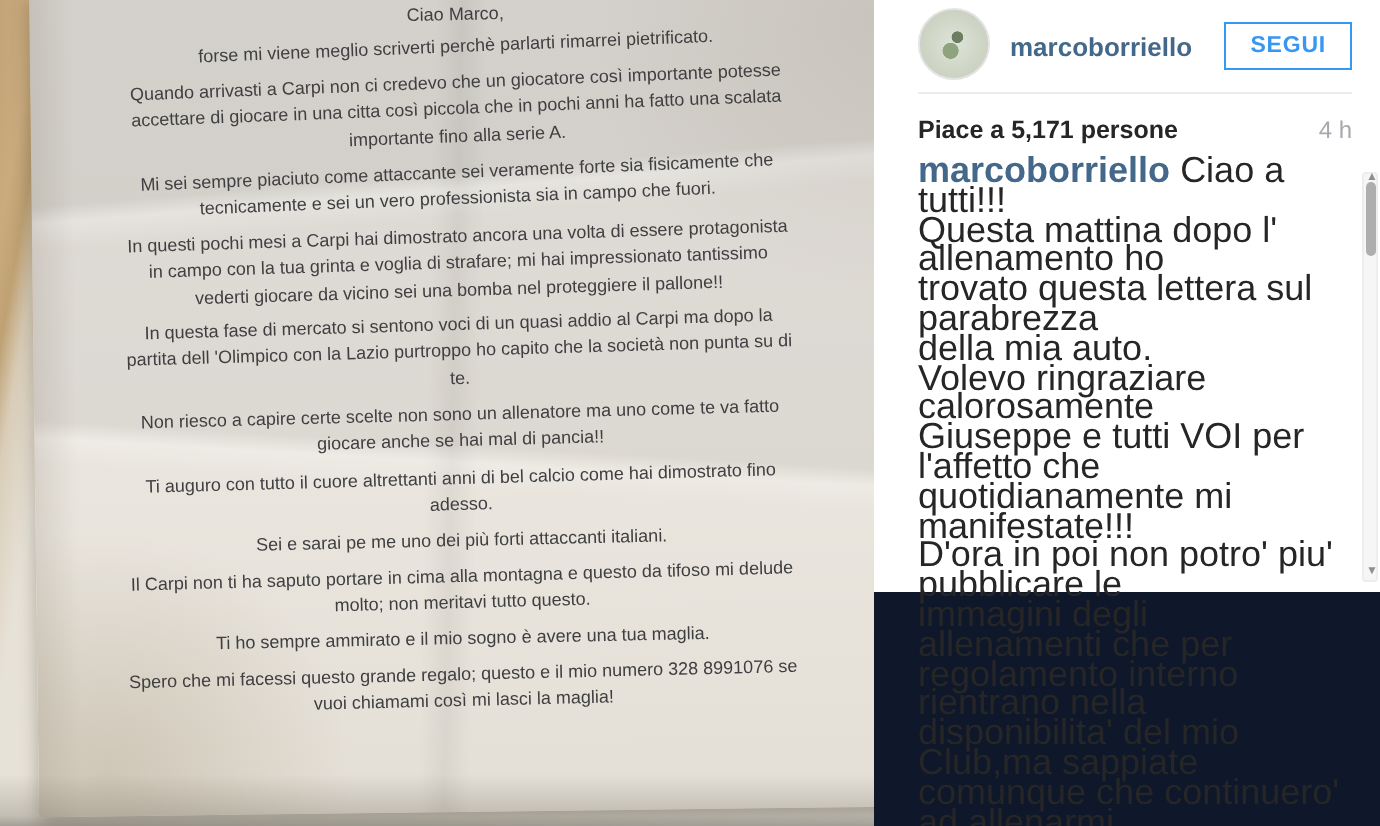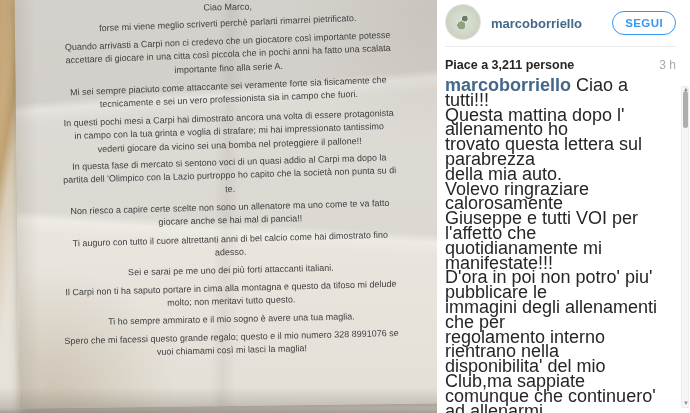--- a/index.html
+++ b/index.html
@@ -42,37 +42,37 @@
   .letter p:nth-child(5){ transform:rotate(-1.1deg); }
   .letter p:nth-child(6){ transform:rotate(-1.0deg); }
   .letter p:nth-child(7){ transform:rotate(-0.8deg); }
   .letter p:nth-child(8){ transform:rotate(-0.9deg); }
   .letter p:nth-child(9){ transform:rotate(-0.6deg); }
   .letter p:nth-child(10){ transform:rotate(-0.8deg); }
   .letter p:nth-child(11){ transform:rotate(-0.5deg); }
   .letter p:nth-child(12){ transform:rotate(-0.7deg); }
 
   
-  .panel { position:relative; flex:1; height:413px; background:#fff; padding:0 14px 0 8px; }
+  .panel { position:relative; flex:1; height:296px; background:#fff; padding:0 14px 0 22px; }
 
   .header { display:flex; align-items:center; height:47px; border-bottom:1px solid #ececec; }
   .avatar {
     width:36px; height:36px; border-radius:50%; flex:0 0 36px; margin-top:-2px;
     background:
       radial-gradient(circle at 45% 60%, #8fa37e 0%, #8fa37e 14%, rgba(0,0,0,0) 15%),
       radial-gradient(circle at 55% 40%, #6d7d62 0%, #6d7d62 10%, rgba(0,0,0,0) 11%),
       radial-gradient(circle at 50% 50%, #dfe3da 0%, #cfd6c6 55%, #c2c9ba 100%);
     border:1px solid #e3e3e3;
     cursor:pointer;
   }
   .username { margin-left:10px; font-size:13px; font-weight:bold; color:#44688a; cursor:pointer; }
   .follow-btn {
     margin-left:auto; background:#fff; border:1px solid #3897f0; color:#3897f0;
     font-family:"Liberation Sans", sans-serif; font-size:11.5px; font-weight:bold;
-    letter-spacing:.4px; padding:5px 12px; border-radius:12px; cursor:pointer;
+    letter-spacing:.4px; padding:5px 12px; border-radius:0; cursor:pointer;
   }
 
   .likes-row { display:flex; align-items:baseline; padding:11px 0 6px 0; }
   .likes { font-size:12.5px; font-weight:bold; color:#262626; cursor:pointer; }
   .time { margin-left:auto; font-size:12px; color:#a6a9ad; }
 
   .caption { font-size:18px; line-height:14.8px; color:#262626; padding-right:6px; }
   .caption .cap-user { font-weight:bold; color:#44688a; cursor:pointer; }
   .caption .cap-text { white-space:pre-line; }
 
@@ -128,22 +128,22 @@
 
   <div class="panel">
 
     <div class="header">
       <div class="avatar"></div>
       <div class="username">marcoborriello</div>
       <button class="follow-btn">SEGUI</button>
     </div>
 
     <div class="likes-row">
-      <span class="likes">Piace a 3,211 persone</span>
-      <span class="time">3 h</span>
+      <span class="likes">Piace a 5,171 persone</span>
+      <span class="time">4 h</span>
     </div>
 
     <div class="caption">
       <span class="cap-user">marcoborriello</span>
       <span class="cap-text">Ciao a tutti!!!
 Questa mattina dopo l' allenamento ho
 trovato questa lettera sul parabrezza
 della mia auto.
 Volevo ringraziare calorosamente
 Giuseppe e tutti VOI per l'affetto che

